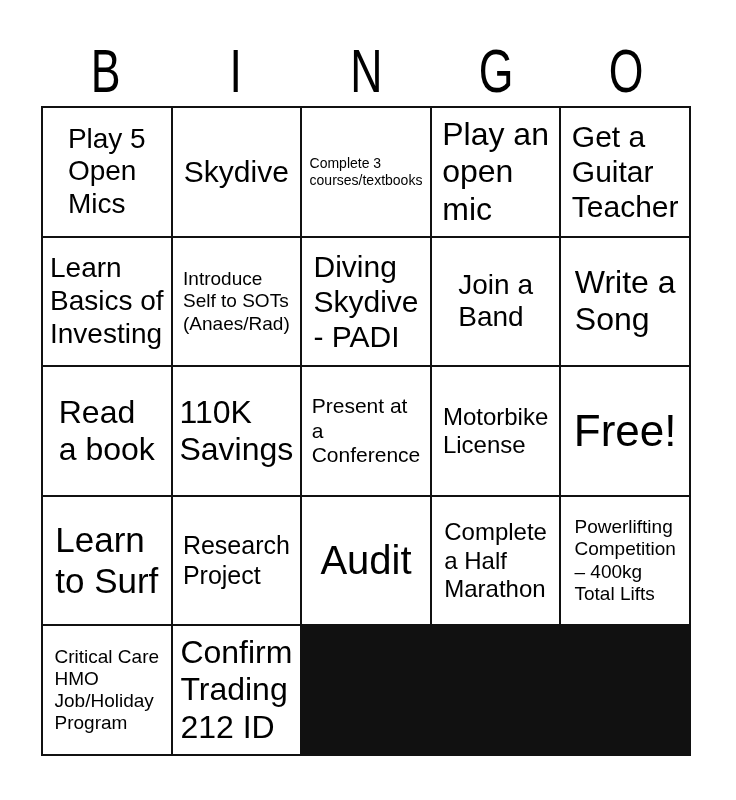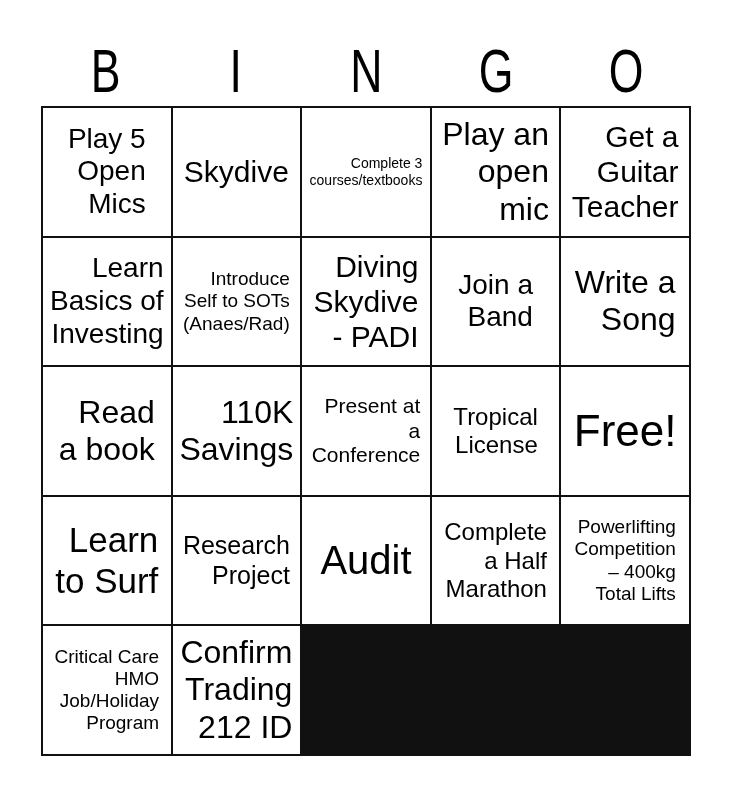--- a/index.html
+++ b/index.html
@@ -54,21 +54,21 @@
     display: grid;
     grid-template-columns: repeat(5, 1fr);
     grid-template-rows: repeat(5, 1fr);
     gap: 2px;
   }
   .cell {
     background: #ffffff;
     display: flex;
     align-items: center;
     justify-content: center;
-    text-align: right;
+    text-align: left;
     padding: 6px;
     overflow: hidden;
     cursor: pointer;
   }
   .cell-label {
     white-space: pre-line;
     line-height: 1.17;
     color: #000000;
   }
 </style>
@@ -142,21 +142,21 @@
         <span class="cell-label" style="font-size:32px">110K
 Savings</span>
       </div>
 
     <div class="cell">
         <span class="cell-label" style="font-size:21px">Present at
 a
 Conference</span>
       </div>
     <div class="cell">
-        <span class="cell-label" style="font-size:24px">Tropical
+        <span class="cell-label" style="font-size:24px">Motorbike
 License</span>
       </div>
     <div class="cell">
         <span class="cell-label" style="font-size:44px">Free!</span>
       </div>
     <div class="cell">
         <span class="cell-label" style="font-size:35px">Learn
 to Surf</span>
       </div>
     <div class="cell">

